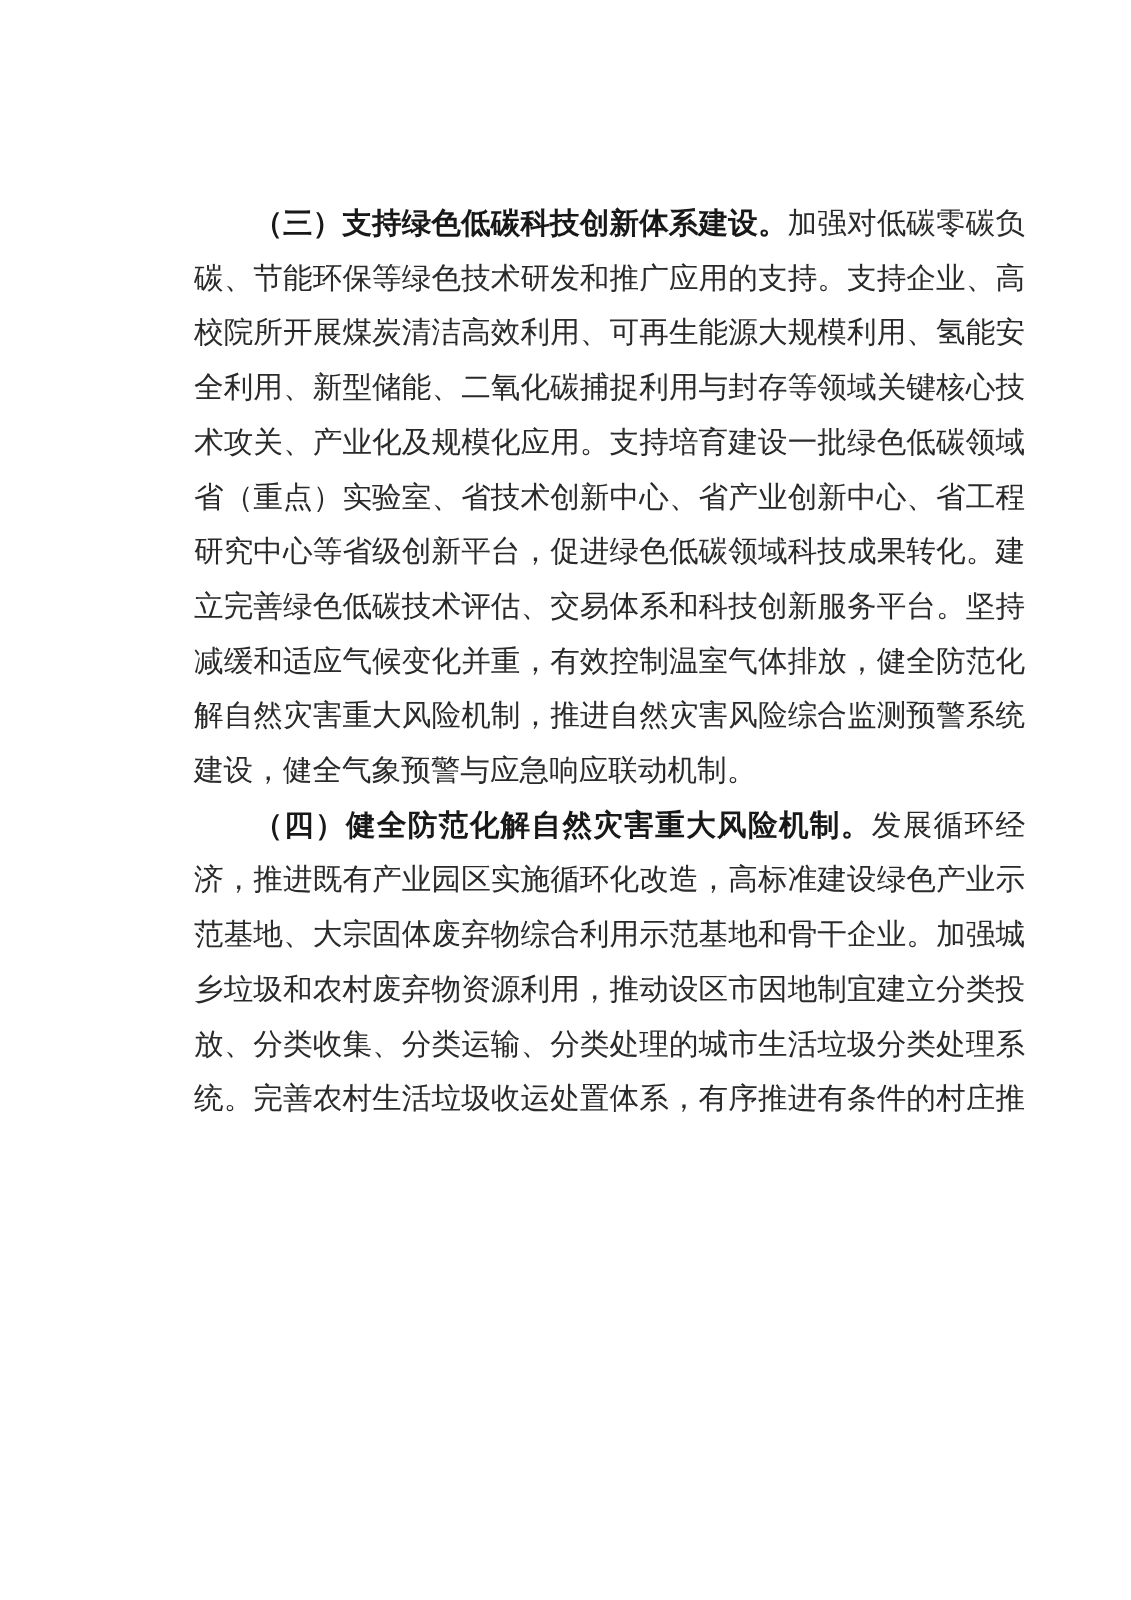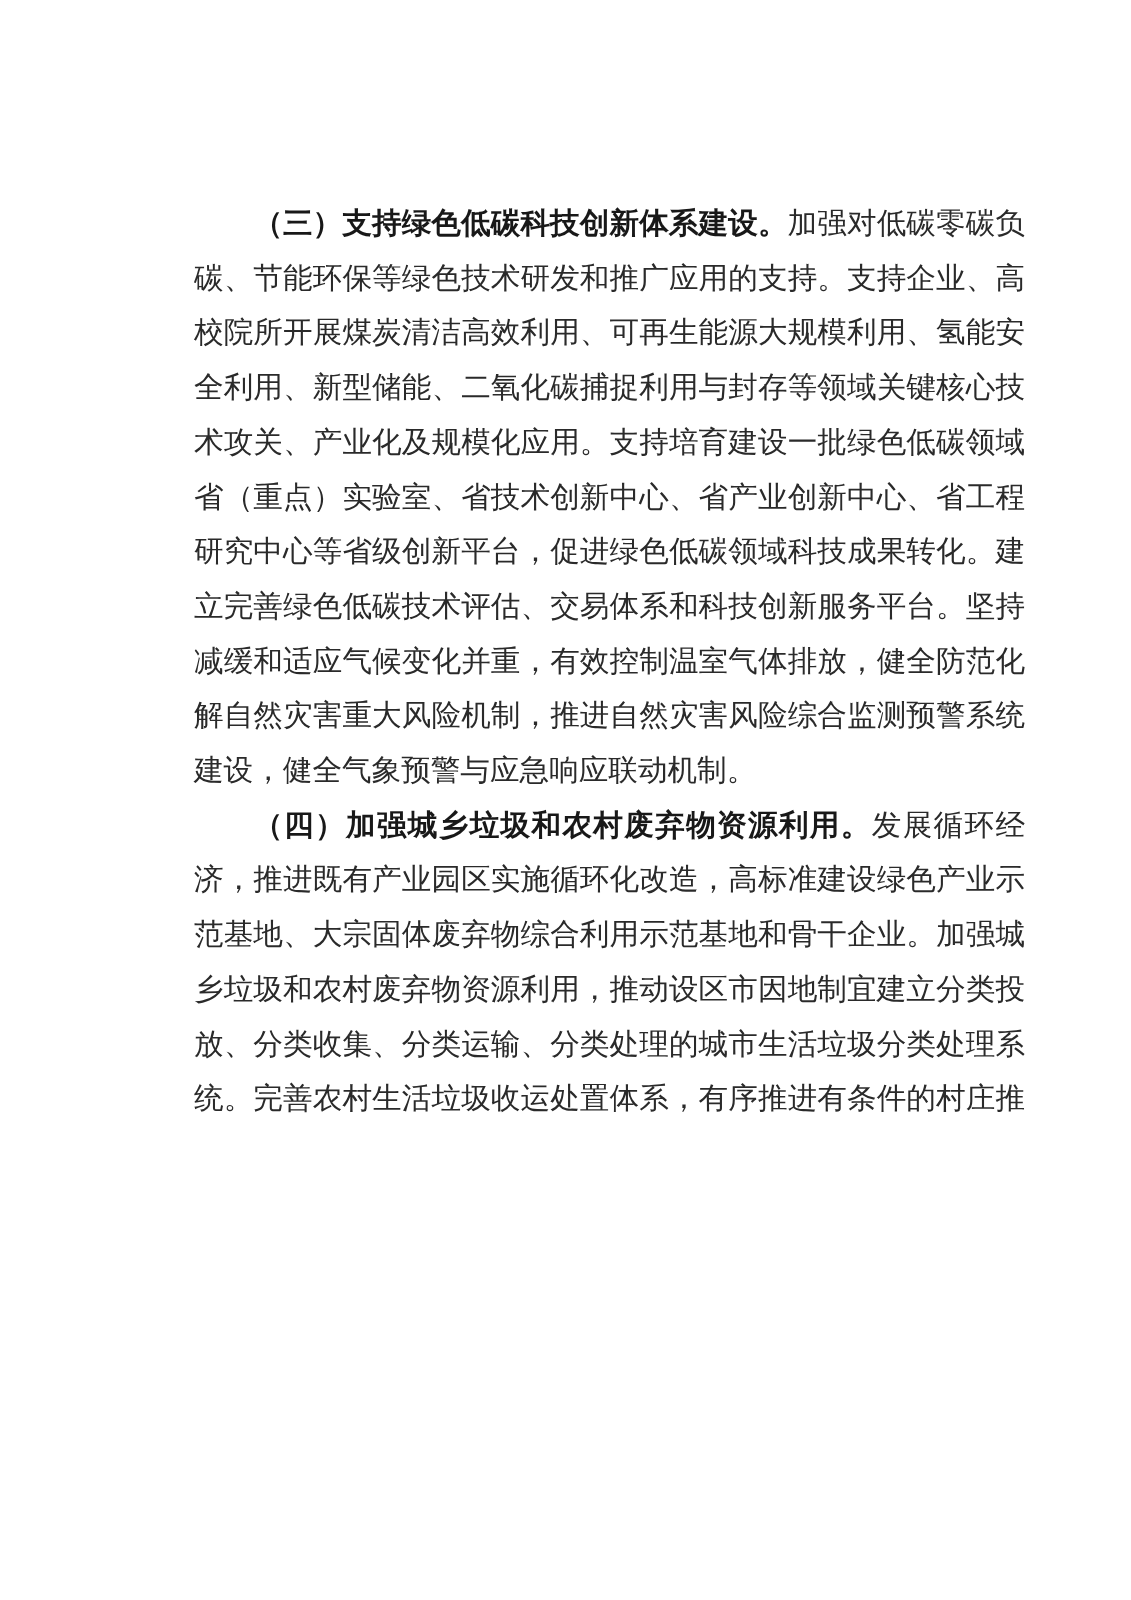--- a/index.html
+++ b/index.html
@@ -48,16 +48,16 @@
     color: #303030;
     font-family: "Liberation Serif", "DejaVu Serif", serif;
   }
 </style>
 </head>
 <body>
 
 <div class="page">
   <div class="content">
     <p><strong>（三）支持绿色低碳科技创新体系建设。</strong><span>加强对低碳零碳负碳、节能环保等绿色技术研发和推广应用的支持。支持企业、高校院所开展煤炭清洁高效利用、可再生能源大规模利用、氢能安全利用、新型储能、二氧化碳捕捉利用与封存等领域关键核心技术攻关、产业化及规模化应用。支持培育建设一批绿色低碳领域省（重点）实验室、省技术创新中心、省产业创新中心、省工程研究中心等省级创新平台，促进绿色低碳领域科技成果转化。建立完善绿色低碳技术评估、交易体系和科技创新服务平台。坚持减缓和适应气候变化并重，有效控制温室气体排放，健全防范化解自然灾害重大风险机制，推进自然灾害风险综合监测预警系统建设，健全气象预警与应急响应联动机制。</span></p>
-    <p><strong>（四）加强城乡垃圾和农村废弃物资源利用。</strong><span>发展循环经济，推进既有产业园区实施循环化改造，高标准建设绿色产业示范基地、大宗固体废弃物综合利用示范基地和骨干企业。加强城乡垃圾和农村废弃物资源利用，推动设区市因地制宜建立分类投放、分类收集、分类运输、分类处理的城市生活垃圾分类处理系统。完善农村生活垃圾收运处置体系，有序推进有条件的村庄推行生活垃圾分类、源头减量和就地资源化利用。支持开展废旧物资循环利用体系重点城市建设，促进再生资源回收利用提质增效。建立健全汽车、电器电子产品的生产者责任延伸制度，促进再生资源回收行业健康发展。支持实施秸秆和畜禽养殖废弃物资源化利用提升五年行动计划，推广地膜回收利用。支持“无废城市”建</span></p>
+    <p><strong>（四）健全防范化解自然灾害重大风险机制。</strong><span>发展循环经济，推进既有产业园区实施循环化改造，高标准建设绿色产业示范基地、大宗固体废弃物综合利用示范基地和骨干企业。加强城乡垃圾和农村废弃物资源利用，推动设区市因地制宜建立分类投放、分类收集、分类运输、分类处理的城市生活垃圾分类处理系统。完善农村生活垃圾收运处置体系，有序推进有条件的村庄推行生活垃圾分类、源头减量和就地资源化利用。支持开展废旧物资循环利用体系重点城市建设，促进再生资源回收利用提质增效。建立健全汽车、电器电子产品的生产者责任延伸制度，促进再生资源回收行业健康发展。支持实施秸秆和畜禽养殖废弃物资源化利用提升五年行动计划，推广地膜回收利用。支持“无废城市”建</span></p>
   </div>
   <div class="page-number">-5-</div>
 </div>
 
 </body></html>

